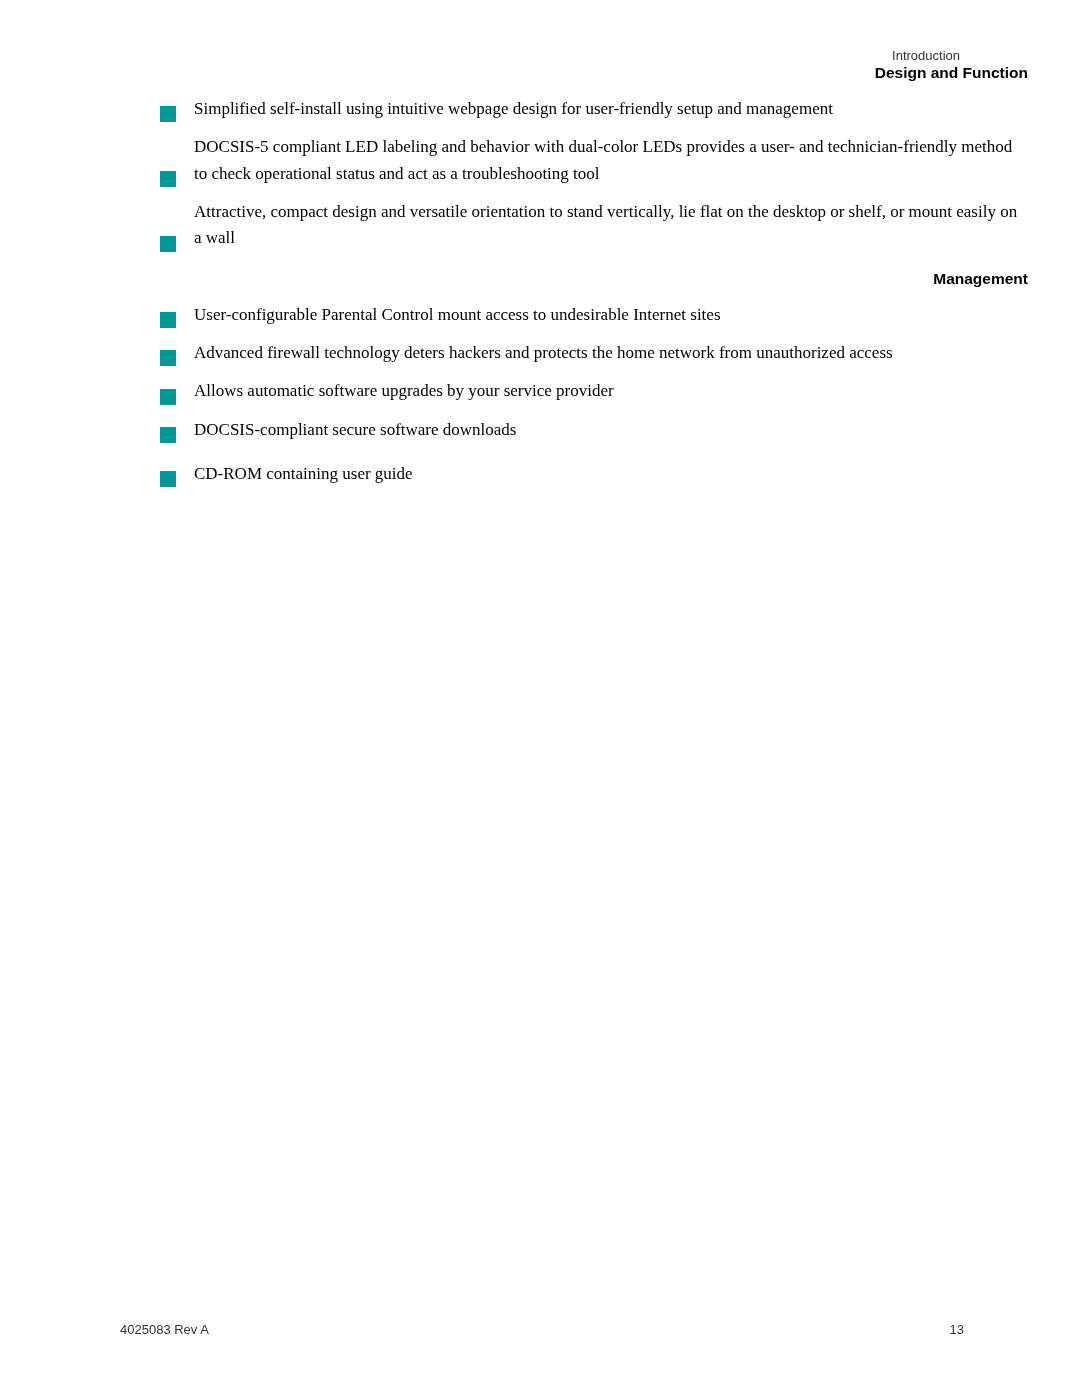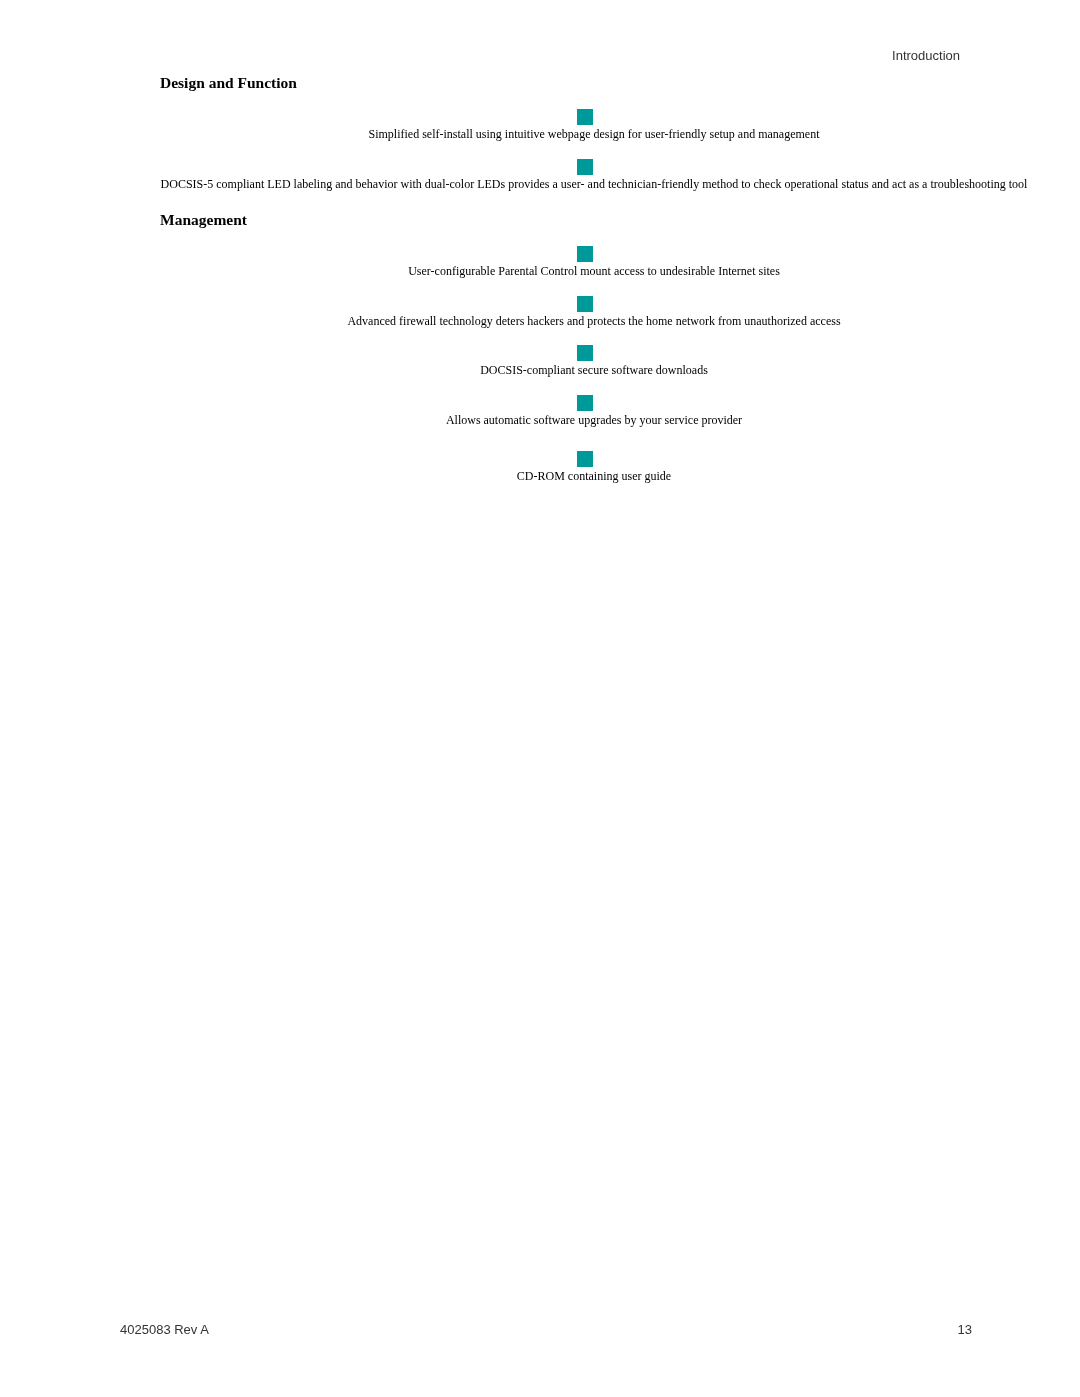--- a/index.html
+++ b/index.html
@@ -32,37 +32,37 @@
       right: 120px;
       font-size: 13px;
       color: #333333;
       font-family: Arial, Helvetica, sans-serif;
     }
 
     .section-heading {
       font-weight: bold;
       font-size: 15.5px;
       margin-bottom: 14px;
-      margin-top: 14px;
-      font-family: Liberation Serif, serif;
+      margin-top: 4px;
+      font-family: Liberation Sans, sans-serif;
+      text-align: right;
     }
 
     .bullet-list {
       list-style: none;
       margin-bottom: 18px;
       padding-left: 0;
     }
 
     .bullet-list li {
       display: flex;
-      align-items: center;
+      align-items: flex-end;
       margin-bottom: 12px;
       line-height: 1.55;
-      font-size: 12px;
-      flex-direction: column;
+      font-size: 17px;
     }
 
     .bullet-icon {
       display: inline-block;
       width: 16px;
       height: 16px;
       min-width: 16px;
       background-color: #009999;
       margin-right: 18px;
       margin-top: 3px;
@@ -70,21 +70,21 @@
     }
 
     .bullet-text {
       flex: 1;
     }
 
     .footer {
       position: absolute;
       bottom: 60px;
       left: 120px;
-      right: 108px;
+      right: 116px;
       display: flex;
       justify-content: space-between;
       align-items: center;
       font-size: 13px;
       color: #333333;
       font-family: Arial, Helvetica, sans-serif;
     }
 
     .management-section {
       margin-top: 18px;
@@ -105,41 +105,45 @@
     <div class="section-heading">Design and Function</div>
     <ul class="bullet-list">
       <li>
         <span class="bullet-icon" style="background-color: rgb(0, 153, 153);"></span>
         <span class="bullet-text">Simplified self-install using intuitive webpage design for user-friendly setup and management</span>
       </li>
       <li>
         <span class="bullet-icon" style="background-color: rgb(0, 153, 153);"></span>
         <span class="bullet-text">DOCSIS-5 compliant LED labeling and behavior with dual-color LEDs provides a user- and technician-friendly method to check operational status and act as a troubleshooting tool</span>
       </li>
+      <li>
+        <span class="bullet-icon" style="background-color: rgb(0, 153, 153);"></span>
+        <span class="bullet-text">Attractive, compact design and versatile orientation to stand vertically, lie flat on the desktop or shelf, or mount easily on a wall</span>
+      </li>
     </ul>
   </div>
 
   <div class="management-section">
     <div class="section-heading">Management</div>
     <ul class="bullet-list">
       <li>
         <span class="bullet-icon" style="background-color: rgb(0, 153, 153);"></span>
         <span class="bullet-text">User-configurable Parental Control mount access to undesirable Internet sites</span>
       </li>
       <li>
         <span class="bullet-icon" style="background-color: rgb(0, 153, 153);"></span>
         <span class="bullet-text">Advanced firewall technology deters hackers and protects the home network from unauthorized access</span>
       </li>
       <li>
         <span class="bullet-icon" style="background-color: rgb(0, 153, 153);"></span>
-        <span class="bullet-text">DOCSIS-compliant secure software downloads</span>
+        <span class="bullet-text">Allows automatic software upgrades by your service provider</span>
       </li>
       <li>
         <span class="bullet-icon" style="background-color: rgb(0, 153, 153);"></span>
-        <span class="bullet-text">Allows automatic software upgrades by your service provider</span>
+        <span class="bullet-text">DOCSIS-compliant secure software downloads</span>
       </li>
     </ul>
   </div>
 
   <div class="software-section">
     <ul class="bullet-list">
       <li>
         <span class="bullet-icon" style="background-color: rgb(0, 153, 153);"></span>
         <span class="bullet-text">CD-ROM containing user guide</span>
       </li>

